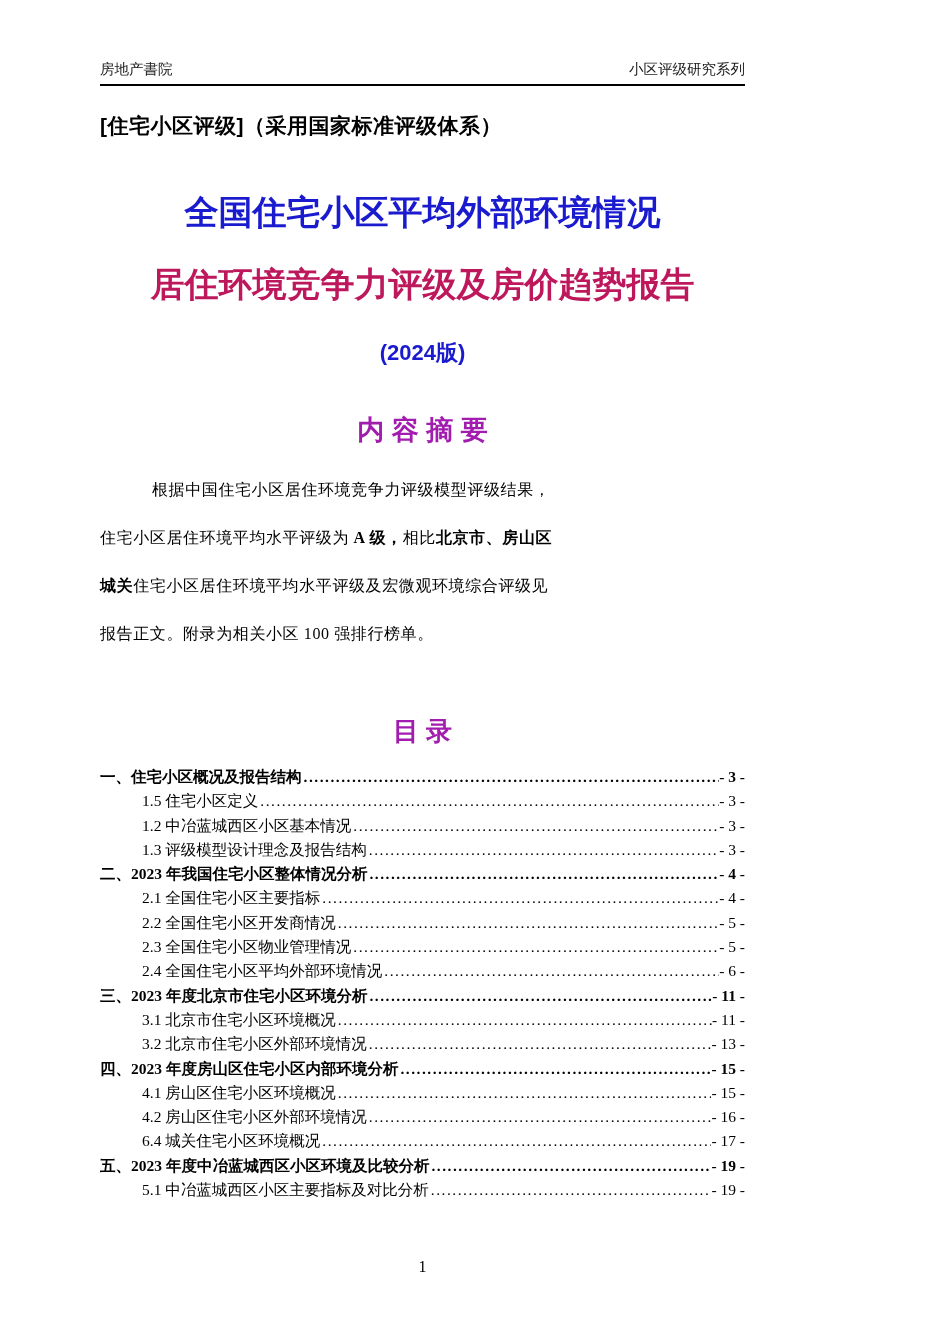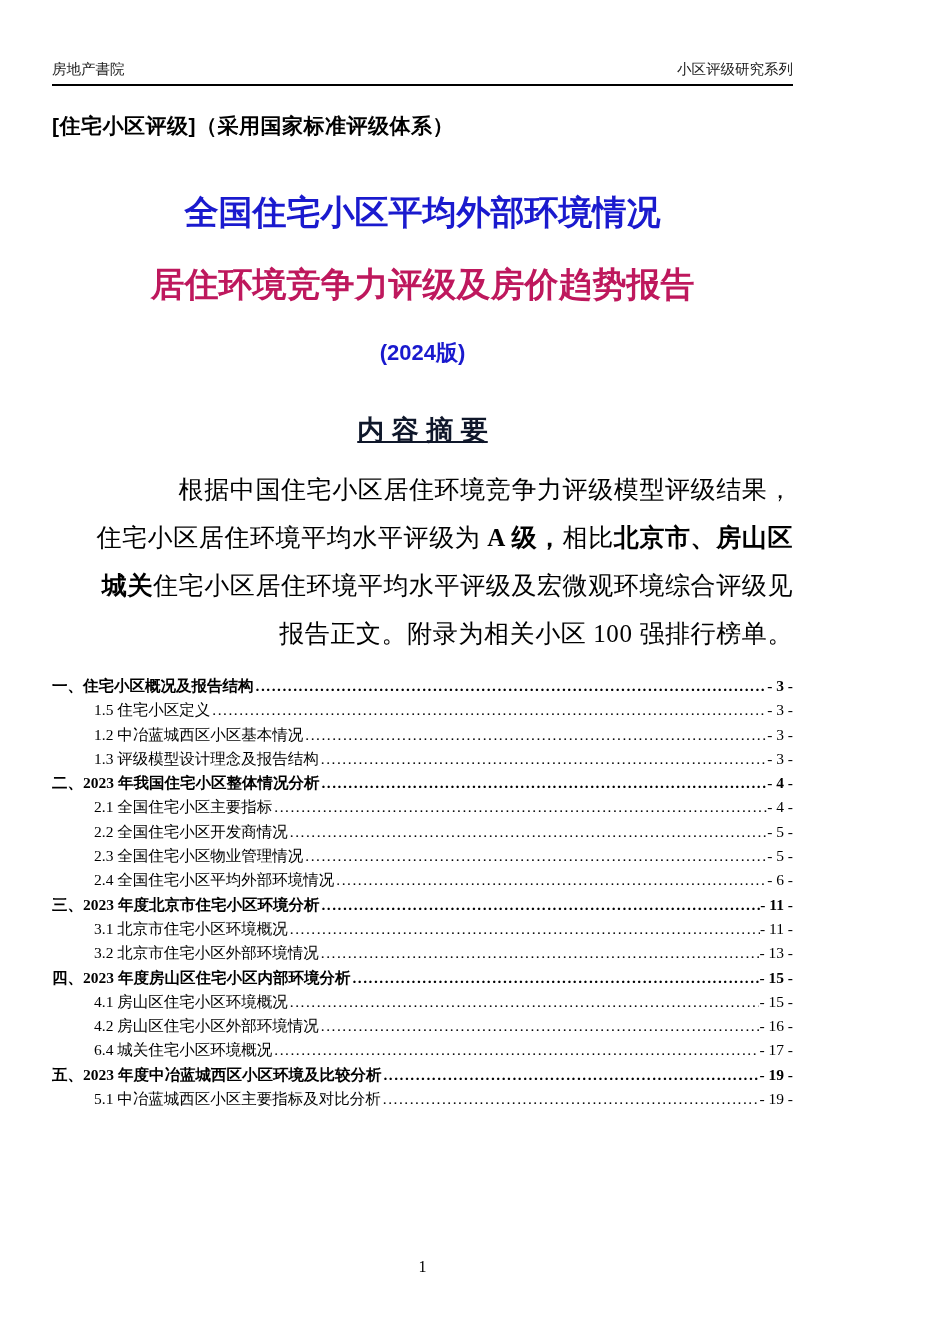--- a/index.html
+++ b/index.html
@@ -1,40 +1,40 @@
 <!DOCTYPE html>
 <html><head>
 <meta charset="utf-8">
 <style>
   * { margin:0; padding:0; box-sizing:border-box; }
   html,body { background:#ffffff; }
   body { width:950px; height:1344px; font-family:"Liberation Serif","DejaVu Serif",serif; color:#000; }
-  .page { position:relative; width:845px; height:1344px; padding:0 52px; overflow:hidden; background:#fff; }
+  .page { position:relative; width:845px; height:1344px; padding:0 100px; overflow:hidden; background:#fff; }
 
   
   .header-row { display:flex; justify-content:space-between; align-items:flex-end; padding-top:60px;
                 font-family:"Liberation Sans","DejaVu Sans",sans-serif; font-size:14.5px; color:#1a1a1a; }
   .header-rule { border-bottom:2.5px solid #000; margin-top:5px; }
   .black-marker { position:absolute; left:845px; top:86px; width:27px; height:17px; background:#000; }
 
   
   .subtitle { margin-top:26px; font-family:"Liberation Sans","DejaVu Sans",sans-serif;
               font-weight:bold; font-size:21px; letter-spacing:0.5px; }
 
   
   .title-line { text-align:center; font-family:"Liberation Sans","DejaVu Sans",sans-serif; font-weight:bold; }
   .title-1 { margin-top:50px; font-size:34px; }
   .title-2 { margin-top:26px; font-size:34px; }
   .title-3 { margin-top:30px; font-size:22px; }
 
   
   .section-heading { text-align:center; font-family:"Liberation Sans","DejaVu Sans",sans-serif;
-                     font-weight:bold; font-size:27px; color:#0f172a;text-decoration:underline; }
+                     font-weight:bold; font-size:27px; color:#a21caf; }
   .summary-heading { margin-top:44px; }
-  .summary { margin-top:18px; font-size:25px; letter-spacing:0.6px;text-align:right; }
+  .summary { margin-top:18px; font-size:16px; letter-spacing:0.6px; }
   .summary .sline { line-height:48px; white-space:nowrap; }
   .summary .sline.indent { text-indent:52px; }
   .summary b { font-weight:bold; }
 
   
   .toc-heading { margin-top:56px; font-size:26px; }
   .toc { margin-top:16px; font-size:15.5px; }
   .toc-row { display:flex; align-items:baseline; height:24.3px; line-height:24.3px; }
   .toc-row.level-1 { font-weight:bold; }
   .toc-row.level-2 { padding-left:42px; font-weight:normal; }
@@ -64,20 +64,21 @@
   <div class="title-line title-3" style="color: rgb(26, 26, 206);">(2024版)</div>
 
   <div class="section-heading summary-heading">内 容 摘 要</div>
   <div class="summary">
       <div class="sline indent"><span>根据中国住宅小区居住环境竞争力评级模型评级结果，</span></div>
       <div class="sline"><span>住宅小区居住环境平均水平评级为 </span><b>A 级，</b><span>相比</span><b>北京市、房山区</b></div>
       <div class="sline"><b>城关</b><span>住宅小区居住环境平均水平评级及宏微观环境综合评级见</span></div>
       <div class="sline"><span>报告正文。附录为相关小区 100 强排行榜单。</span></div>
     </div>
 
+  <div class="section-heading toc-heading">目 录</div>
   <nav class="toc">
       <div class="toc-row level-1">
         <span class="toc-label">一、住宅小区概况及报告结构</span>
         <span class="toc-dots">............................................................................................................................................................................................................................................................................................................</span>
         <span class="toc-page">- 3 -</span>
       </div>
       <div class="toc-row level-2">
         <span class="toc-label">1.5 住宅小区定义</span>
         <span class="toc-dots">............................................................................................................................................................................................................................................................................................................</span>
         <span class="toc-page">- 3 -</span>

